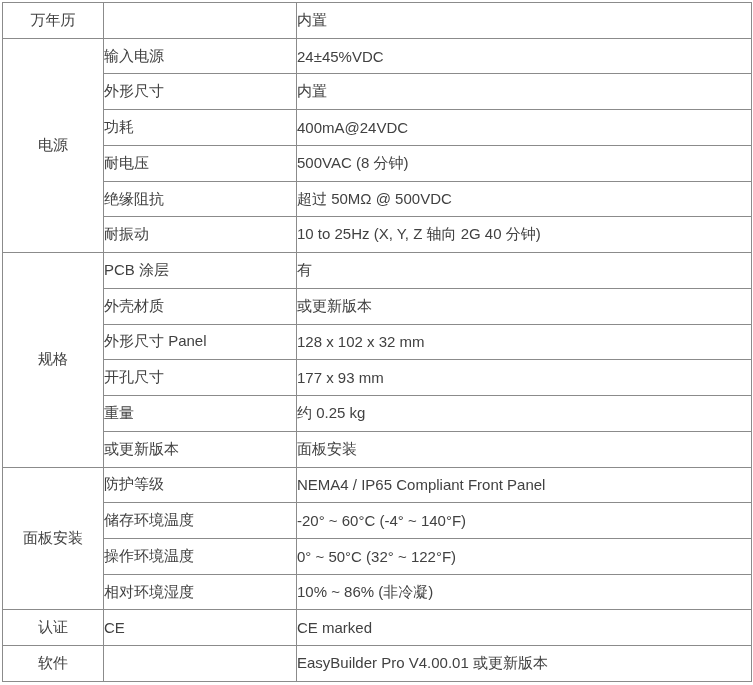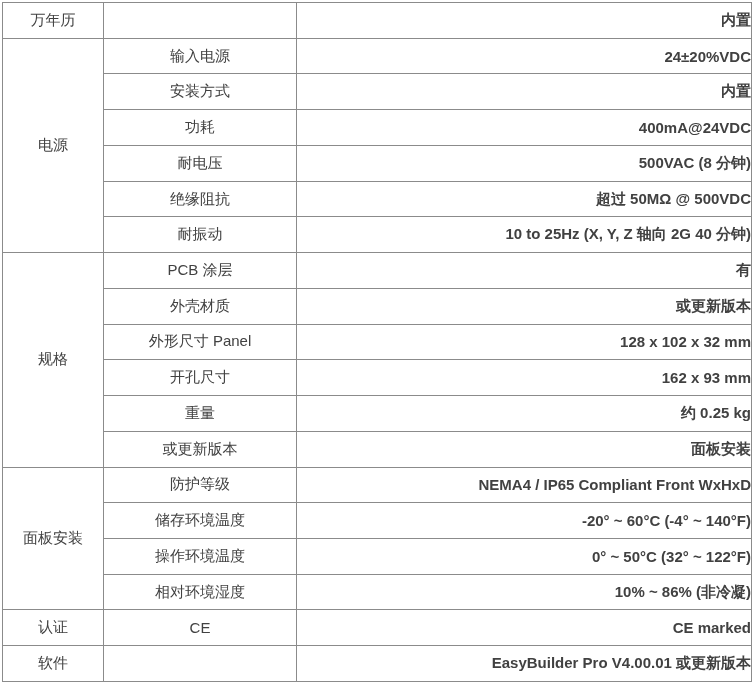--- a/index.html
+++ b/index.html
@@ -27,26 +27,25 @@
     padding: 0;
     vertical-align: middle;
     background: #ffffff;
     overflow: hidden;
     white-space: nowrap;
   }
   td.cat-cell {
     text-align: center;
   }
   td.label-cell {
-    text-align: center;
+    text-align: left;
     padding-left: 14px;
   }
   td.value-cell {
-    text-align: right;
-    font-weight: bold;
+    text-align: left;
   }
 </style>
 </head>
 <body>
 
 <div class="table-wrap">
   <table class="spec-table">
     <colgroup>
       <col style="width:101px">
       <col style="width:193px">
@@ -54,24 +53,24 @@
     </colgroup>
     <tbody id="spec-tbody">
         <tr>
           <td class="cat-cell" rowspan="1">万年历</td>
           <td class="label-cell"></td>
           <td class="value-cell">内置</td>
         </tr>
         <tr>
           <td class="cat-cell" rowspan="6">电源</td>
           <td class="label-cell">输入电源</td>
-          <td class="value-cell">24±20%VDC</td>
+          <td class="value-cell">24±45%VDC</td>
         </tr>
         <tr>
-          <td class="label-cell">安装方式</td>
+          <td class="label-cell">外形尺寸</td>
           <td class="value-cell">内置</td>
         </tr>
         <tr>
           <td class="label-cell">功耗</td>
           <td class="value-cell">400mA@24VDC</td>
         </tr>
         <tr>
           <td class="label-cell">耐电压</td>
           <td class="value-cell">500VAC (8 分钟)</td>
         </tr>
@@ -91,34 +90,34 @@
         <tr>
           <td class="label-cell">外壳材质</td>
           <td class="value-cell">或更新版本</td>
         </tr>
         <tr>
           <td class="label-cell">外形尺寸 Panel</td>
           <td class="value-cell">128 x 102 x 32 mm</td>
         </tr>
         <tr>
           <td class="label-cell">开孔尺寸</td>
-          <td class="value-cell">162 x 93 mm</td>
+          <td class="value-cell">177 x 93 mm</td>
         </tr>
         <tr>
           <td class="label-cell">重量</td>
           <td class="value-cell">约 0.25 kg</td>
         </tr>
         <tr>
           <td class="label-cell">或更新版本</td>
           <td class="value-cell">面板安装</td>
         </tr>
         <tr>
           <td class="cat-cell" rowspan="4">面板安装</td>
           <td class="label-cell">防护等级</td>
-          <td class="value-cell">NEMA4 / IP65 Compliant Front WxHxD</td>
+          <td class="value-cell">NEMA4 / IP65 Compliant Front Panel</td>
         </tr>
         <tr>
           <td class="label-cell">储存环境温度</td>
           <td class="value-cell">-20° ~ 60°C (-4° ~ 140°F)</td>
         </tr>
         <tr>
           <td class="label-cell">操作环境温度</td>
           <td class="value-cell">0° ~ 50°C (32° ~ 122°F)</td>
         </tr>
         <tr>

